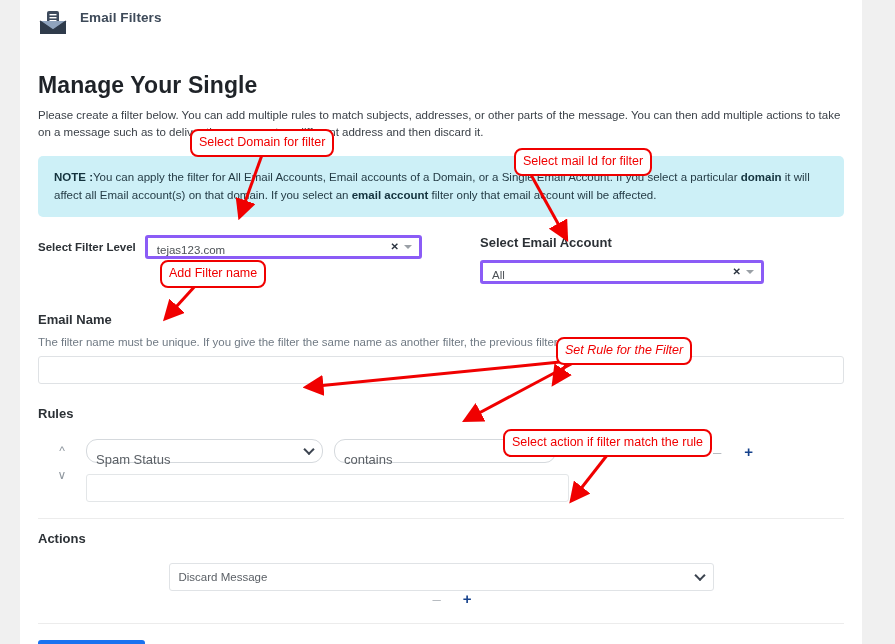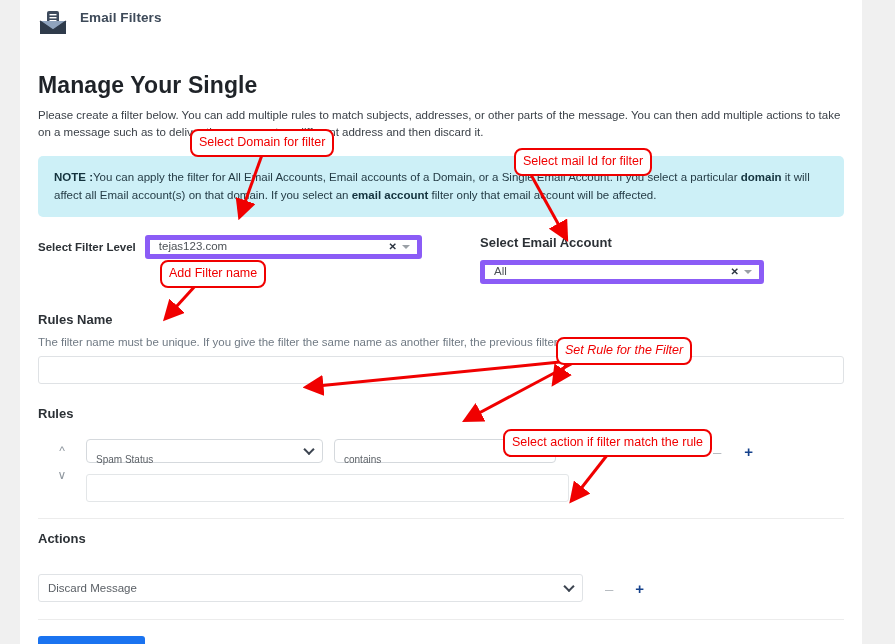--- a/index.html
+++ b/index.html
@@ -55,22 +55,22 @@
   .col-left { width:415px; flex:0 0 auto; }
   .col-right { flex:1 1 auto; padding-left:18px; }
 
   .inline-field { display:flex; align-items:center; }
   .fld-label {
     font-size:11.5px; font-weight:bold; color:#2c3136;
     white-space:nowrap;
   }
   .select2 {
     position:relative;
-    height:24px; border:5px solid #8b5cf6; border-radius:3px;
-    background:#fff; display:flex; align-items:flex-start;
+    height:24px; border:3px solid #8b5cf6; border-radius:3px;
+    background:#fff; display:flex; align-items:flex-end;
     padding:0 34px 0 9px;
     font-size:11.5px; color:#4c5156;
   }
   .select2 .val { overflow:hidden; white-space:nowrap; }
   .s2-clear {
     position:absolute; right:20px; top:50%; transform:translateY(-50%);
     font-size:10px; color:#2b3440; font-weight:bold; line-height:1;
   }
   .s2-caret {
     position:absolute; right:7px; top:50%; transform:translateY(-50%);
@@ -97,22 +97,22 @@
   .order-arrows {
     width:48px; flex:0 0 auto;
     display:flex; flex-direction:column; align-items:center;
     padding-top:6px; gap:12px;
   }
   .chev { color:#8f979f; font-size:12px; line-height:1; }
   .rules-fields { flex:1 1 auto; }
   .rule-line-1 { display:flex; align-items:center; gap:11px; }
   .sel-box {
     position:relative; height:24px;
-    border:1px solid #d5d9dd; border-radius:4px; background:#fff;
-    font-size:10px; color:#5b6066;
+    border:1px solid #d5d9dd; border-radius:11px; background:#fff;
+    font-size:13px; color:#5b6066;
     display:flex; align-items:center; padding:16px 28px 0 9px;
   }
   .sel-caret {
     position:absolute; right:9px; top:50%; transform:translateY(-50%);
     width:8px;height:8px; border-right:2px solid #3c4450; border-bottom:2px solid #3c4450;
     transform:translateY(-70%) rotate(45deg);
   }
   .sel-w1 { width:237px; }
   .sel-w2 { width:222px; }
   .rule-val-input {
@@ -120,21 +120,21 @@
     border:1px solid #e3e6e8; border-radius:3px; background:#fff;
   }
   .pm-group { display:flex; align-items:center; gap:23px; margin-left:146px; }
   .pm-minus { color:#b7bcc1; font-size:15px; line-height:1; }
   .pm-plus  { color:#16428c; font-size:15px; line-height:1; font-weight:bold;}
 
   .divider { height:1px; background:#ececec; margin:16px 0 0 0; }
 
   
   .actions-sec { margin-top:12px; }
-  .actions-row { display:flex; align-items:center; margin-top:28px; }
+  .actions-row { display:flex; align-items:center; margin-top:17px;flex-direction:column; }
   .act-select {
     position:relative; width:545px; height:28px;
     border:1px solid #e0e3e6; border-radius:3px; background:#fff;
     display:flex; align-items:center; padding:0 30px 0 9px;
     font-size:11.5px; color:#5b6066;
   }
   .act-pm { display:flex; align-items:center; gap:22px; margin-left:22px; }
 
   .btn-create {
     display:inline-block; margin-top:16px;
@@ -204,21 +204,21 @@
         <div class="stack-label">Select Email Account</div>
         <div class="select2" style="width:284px; margin-top:10px;">
           <span class="val">All</span>
           <span class="s2-clear">✕</span>
           <span class="s2-caret"></span>
         </div>
       </div>
     </div>
 
     <div class="filter-name-sec">
-      <div class="stack-label">Rules Name</div>
+      <div class="stack-label">Email Name</div>
       <div class="hint-line">The filter name must be unique. If you give the filter the same name as another filter, the previous filter will be overwritten.</div>
       <input class="text-input" type="text" placeholder="" style="">
     </div>
 
     <div class="rules-sec">
       <div class="stack-label">Rules</div>
 
       <div class="rules-area">
         <div class="order-arrows">
           <span class="chev">^</span>

